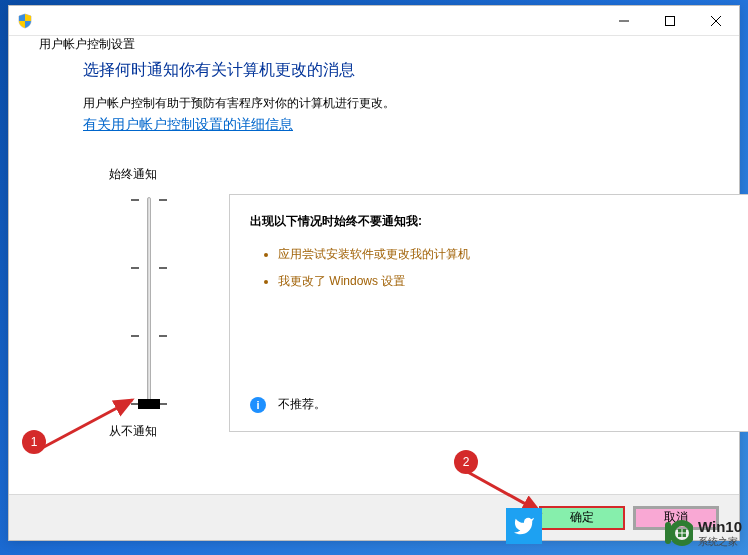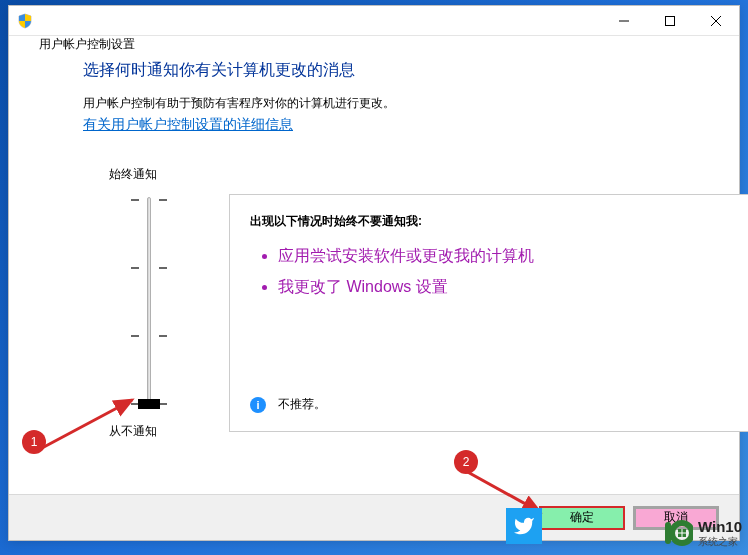--- a/index.html
+++ b/index.html
@@ -121,22 +121,22 @@
   }
   .info-title {
     font-size: 12px;
     font-weight: bold;
     color: #000;
     margin-bottom: 14px;
   }
   .info-list {
     list-style: disc;
     padding-left: 28px;
-    font-size: 16px;
-    color: #a21caf;
+    font-size: 12px;
+    color: #a16207;
     margin-top: 16px;
   }
   .info-list li { margin-bottom: 10px; }
   .recommend {
     position: absolute;
     left: 20px; bottom: 18px;
     display: flex; align-items: center;
     font-size: 12px; color: #000;
   }
   .recommend .info-icon {

